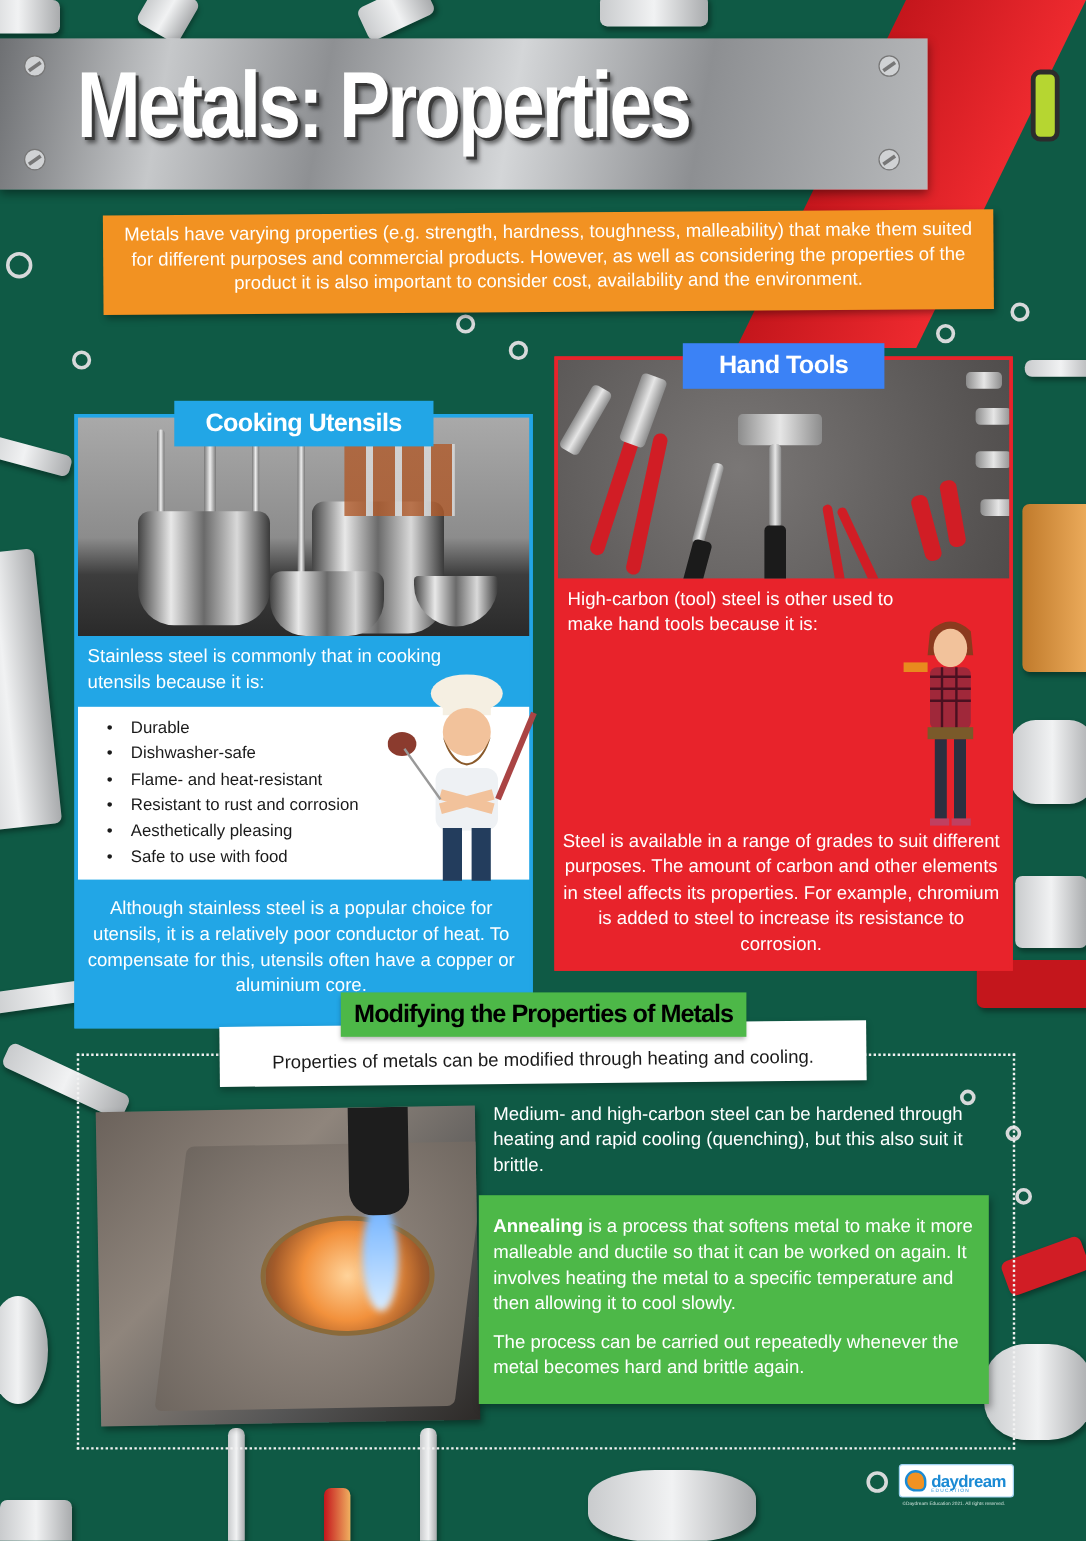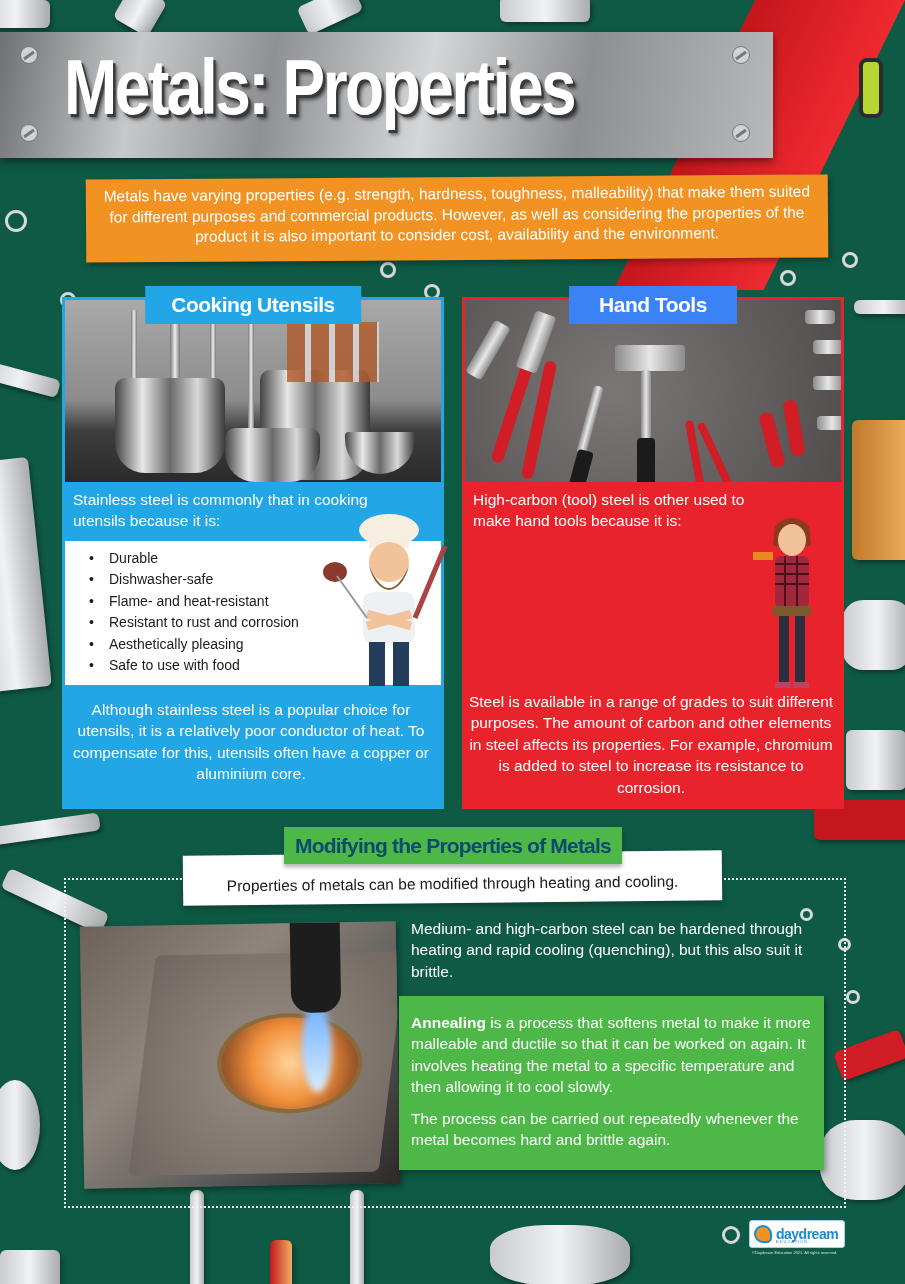--- a/index.html
+++ b/index.html
@@ -37,21 +37,21 @@
   .intro {
     position: absolute; left: 86px; top: 177px; width: 742px; height: 83px;
     background: #f29222; transform: rotate(-0.4deg);
     padding: 7px 14px 0; text-align: center;
     font-size: 15.5px; line-height: 20.5px; color: #fff;
     box-shadow: 2px 3px 6px rgba(0,0,0,0.35);
   }
 
   
   .panel { position: absolute; top: 297px; width: 382px; height: 512px; border: 3px solid; }
-  .panel.blue { left: 62px; border-color: #22a6e6; background: #22a6e6; }
+  .panel.blue { left: 62px; border-color: #22a6e6; background: #22a6e6; margin-top: 48px; }
   .panel.red { left: 462px; border-color: #e8232b; background: #e8232b; }
   .panel-tab {
     position: absolute; top: -14px; left: 50%; transform: translateX(-50%);
     height: 38px; padding: 0 26px; line-height: 38px;
     font-weight: bold; font-size: 21px; color: #fff; white-space: nowrap;
     letter-spacing: -0.5px;
   }
   .blue .panel-tab { background: #22a6e6; min-width: 196px; text-align: center; }
   .red .panel-tab { background: #3b82f6; min-width: 168px; text-align: center; }
   .photo { position: absolute; left: 0; top: 0; width: 100%; height: 182px; overflow: hidden; }
@@ -69,21 +69,21 @@
   .list-box li::before { content: "•"; position: absolute; left: 2px; top: 0; }
   .foot-text { position: absolute; left: 2px; right: 6px; top: 399px; text-align: center; font-size: 15.5px; line-height: 21.4px; color: #fff; }
   .red .foot-text { top: 391px; }
 
   .figure { position: absolute; }
 
   
   .dotted-frame { position: absolute; left: 64px; top: 878px; width: 782px; height: 330px; border: 2px dotted #f2f2f2; }
   .mod-tab {
     position: absolute; left: 284px; top: 827px; width: 338px; height: 37px;
-    background: #4db848; color: #0c4a6e; font-weight: bold; font-size: 21px; letter-spacing: -0.8px;
+    background: #4db848; color: #000000; font-weight: bold; font-size: 21px; letter-spacing: -0.8px;
     text-align: center; line-height: 37px; z-index: 3; box-shadow: 0 3px 4px rgba(0,0,0,0.3);
   }
   .mod-sub {
     position: absolute; left: 183px; top: 853px; width: 539px; height: 50px;
     background: #fff; color: #1a1a1a; font-size: 15.5px; text-align: center;
     padding-top: 22px; z-index: 2; box-shadow: 0 3px 6px rgba(0,0,0,0.3);
     transform: rotate(-0.6deg);
   }
   .flame-photo {
     position: absolute; left: 82px; top: 924px; width: 316px; height: 262px;

